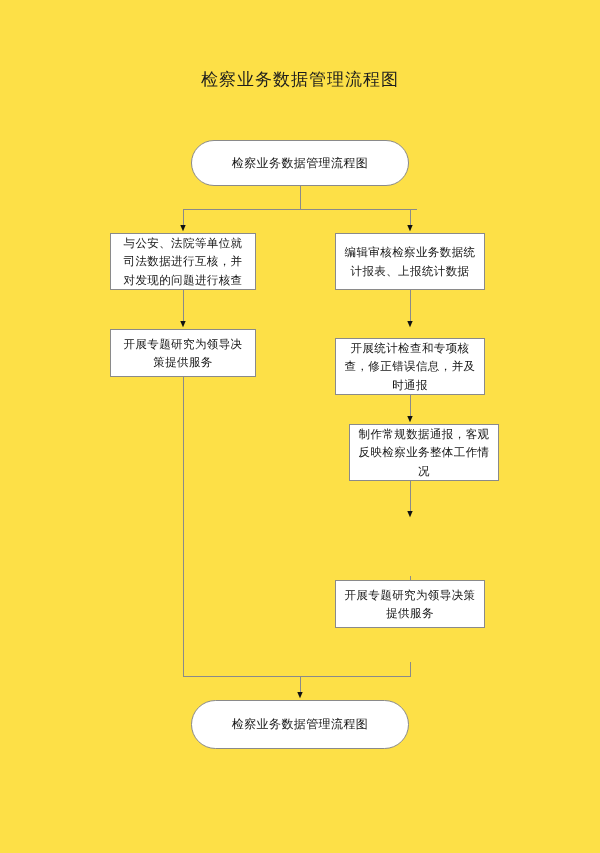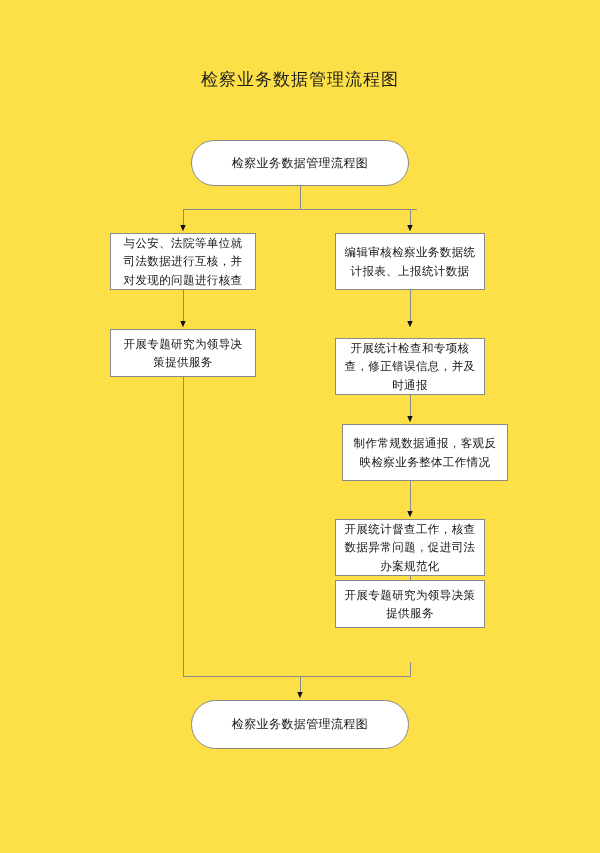--- a/index.html
+++ b/index.html
@@ -83,21 +83,21 @@
   
   #node-start    { left: 191px; top: 140px; width: 218px; height: 46px; }
 
   
   #node-left-1   { left: 110px; top: 233px; width: 146px; height: 57px; }
   #node-left-2   { left: 110px; top: 329px; width: 146px; height: 48px; }
 
   
   #node-right-1  { left: 335px; top: 233px; width: 150px; height: 57px; }
   #node-right-2  { left: 335px; top: 338px; width: 150px; height: 57px; }
-  #node-right-3  { left: 342px; top: 424px; width: 166px; height: 57px; }
+  #node-right-3  { left: 349px; top: 424px; width: 150px; height: 57px; }
   #node-right-4  { left: 335px; top: 519px; width: 150px; height: 57px; }
   #node-right-5  { left: 335px; top: 580px; width: 150px; height: 48px; }
 
   
   #node-end      { left: 191px; top: 700px; width: 218px; height: 49px; }
 </style>
 </head>
 <body>
 
 <div id="page">
@@ -156,23 +156,20 @@
   </div>
 
   <div class="node process" id="node-right-2">
     <span class="node-text">开展统计检查和专项核查，修正错误信息，并及时通报</span>
   </div>
 
   <div class="node process" id="node-right-3">
     <span class="node-text">制作常规数据通报，客观反映检察业务整体工作情况</span>
   </div>
 
-  <div class="node process" id="node-right-4">
-    <span class="node-text">开展统计督查工作，核查数据异常问题，促进司法办案规范化</span>
-  </div>
 
   <div class="node process" id="node-right-5">
     <span class="node-text">开展专题研究为领导决策提供服务</span>
   </div>
 
   <div class="node terminator" id="node-end">
     <span class="node-text">检察业务数据管理流程图</span>
   </div>
 
 </div>

